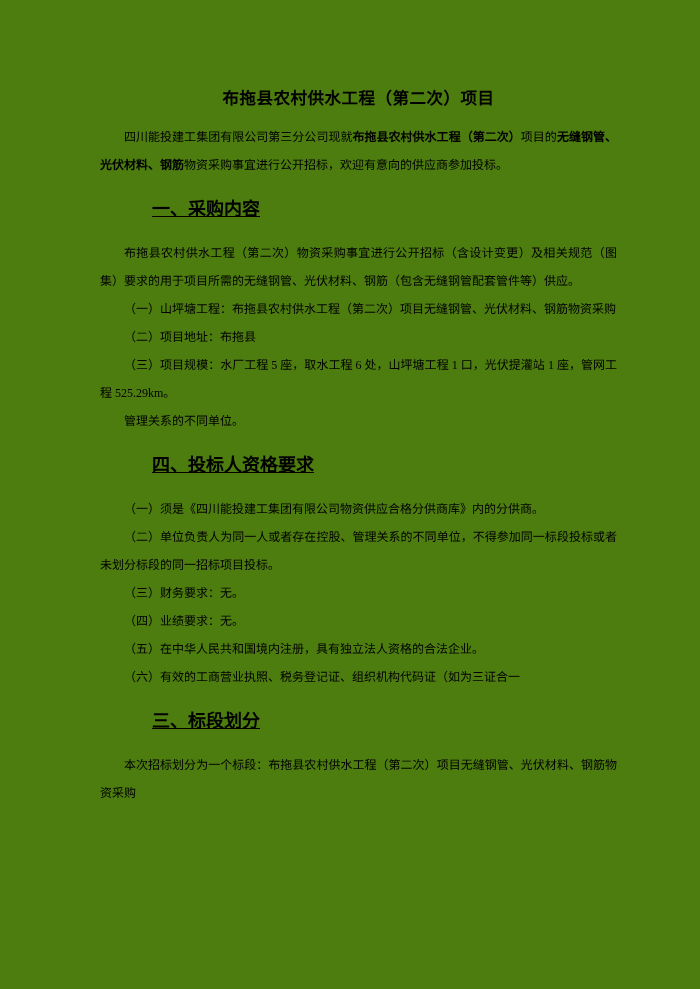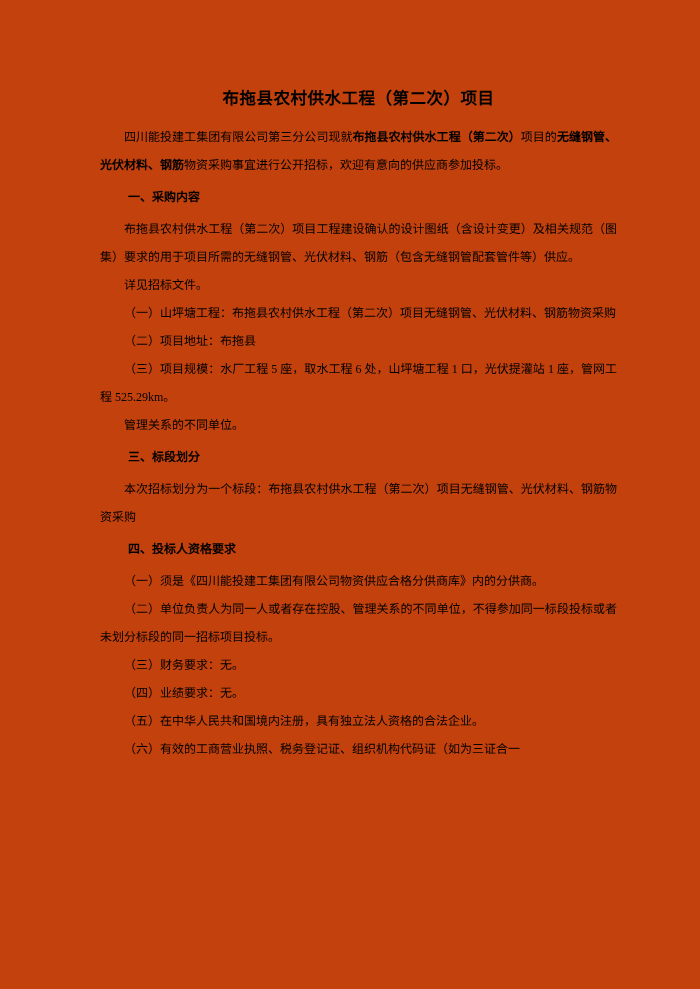--- a/index.html
+++ b/index.html
@@ -12,21 +12,21 @@
     height: 989px;
     overflow: hidden;
     color: #000000;
     font-family: "Liberation Serif", "DejaVu Serif", serif;
   }
   .page {
     box-sizing: border-box;
     width: 700px;
     height: 989px;
     padding: 88px 83px 0 100px;
-    background: #c2410c;
+    background: #4d7c0f;
     overflow: hidden;
   }
   .doc-title {
     margin: 0;
     text-align: center;
     font-size: 16.5px;
     font-weight: 700;
     line-height: 21px;
     letter-spacing: 0.5px;
   }
@@ -34,58 +34,58 @@
   .doc-title.second { margin-bottom: 11px; }
   .para {
     margin: 0;
     font-size: 12px;
     line-height: 28px;
     text-align: justify;
     text-indent: 2em;
     word-break: break-all;
   }
   .sec-heading {
-    margin: 4px;
-    font-size: 12px;
+    margin: 16px;
+    font-size: 18px;
     line-height: 28px;
     font-weight: 700;
     text-indent: 2em;
+    text-decoration: underline;
   }
   .b { font-weight: 700; }
 </style>
 </head>
 <body>
 
 <div class="page">
 
   <h1 class="doc-title first">布拖县农村供水工程（第二次）项目</h1>
 
   <p class="para"><span>四川能投建工集团有限公司第三分公司现就</span><span class="b">布拖县农村供水工程（第二次）</span><span>项目的</span><span class="b">无缝钢管、光伏材料、钢筋</span><span>物资采购事宜进行公开招标，欢迎有意向的供应商参加投标。</span></p>
 
   <section>
     <h2 class="sec-heading">一、采购内容</h2>
-    <p class="para">布拖县农村供水工程（第二次）项目工程建设确认的设计图纸（含设计变更）及相关规范（图集）要求的用于项目所需的无缝钢管、光伏材料、钢筋（包含无缝钢管配套管件等）供应。</p>
-    <p class="para">详见招标文件。</p>
+    <p class="para">布拖县农村供水工程（第二次）物资采购事宜进行公开招标（含设计变更）及相关规范（图集）要求的用于项目所需的无缝钢管、光伏材料、钢筋（包含无缝钢管配套管件等）供应。</p>
   </section>
 
   <section>
     <p class="para">（一）山坪塘工程：布拖县农村供水工程（第二次）项目无缝钢管、光伏材料、钢筋物资采购</p>
     <p class="para">（二）项目地址：布拖县</p>
     <p class="para">（三）项目规模：水厂工程 5 座，取水工程 6 处，山坪塘工程 1 口，光伏提灌站 1 座，管网工程 525.29km。</p>
     <p class="para">管理关系的不同单位。</p>
-  </section>
-
-  <section>
-    <h2 class="sec-heading">三、标段划分</h2>
-    <p class="para">本次招标划分为一个标段：布拖县农村供水工程（第二次）项目无缝钢管、光伏材料、钢筋物资采购</p>
   </section>
 
   <section>
     <h2 class="sec-heading">四、投标人资格要求</h2>
     <p class="para">（一）须是《四川能投建工集团有限公司物资供应合格分供商库》内的分供商。</p>
     <p class="para">（二）单位负责人为同一人或者存在控股、管理关系的不同单位，不得参加同一标段投标或者未划分标段的同一招标项目投标。</p>
     <p class="para">（三）财务要求：无。</p>
     <p class="para">（四）业绩要求：无。</p>
     <p class="para">（五）在中华人民共和国境内注册，具有独立法人资格的合法企业。</p>
     <p class="para">（六）有效的工商营业执照、税务登记证、组织机构代码证（如为三证合一</p>
   </section>
 
+  <section>
+    <h2 class="sec-heading">三、标段划分</h2>
+    <p class="para">本次招标划分为一个标段：布拖县农村供水工程（第二次）项目无缝钢管、光伏材料、钢筋物资采购</p>
+  </section>
+
 </div>
 
 </body></html>

